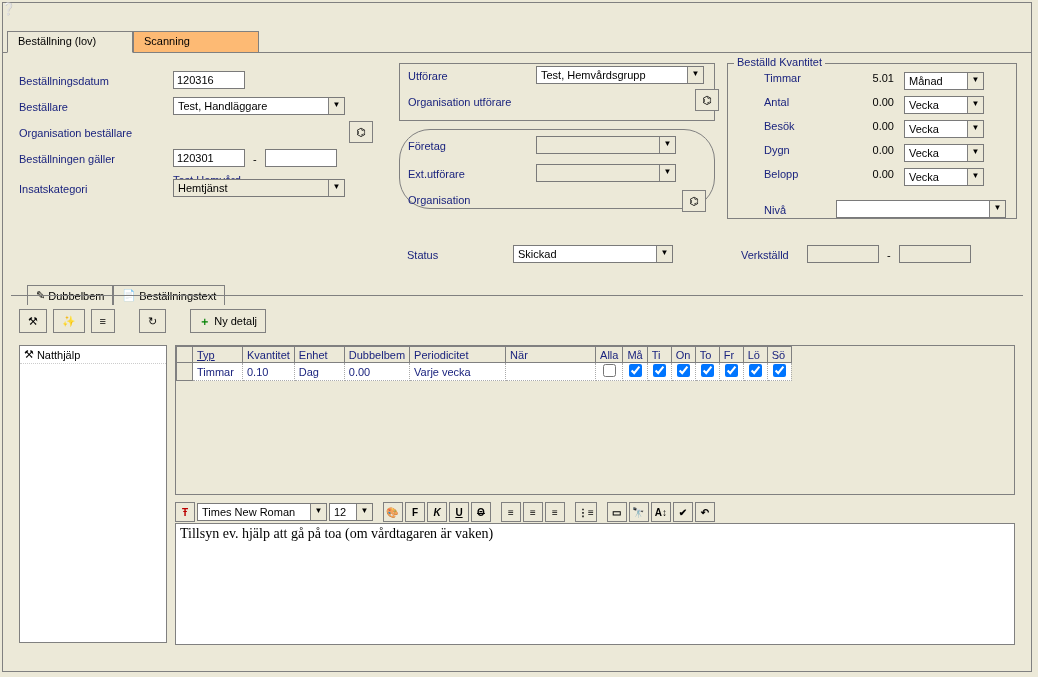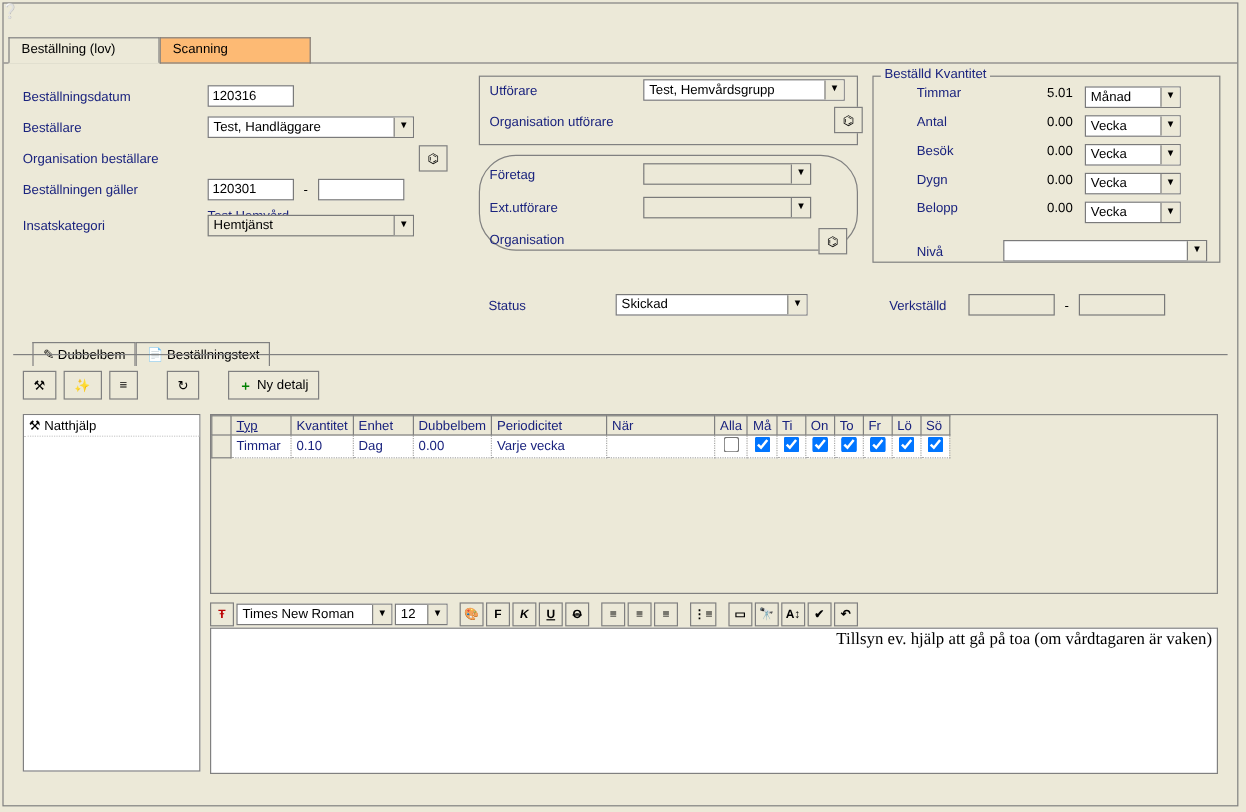--- a/index.html
+++ b/index.html
@@ -159,21 +159,20 @@
   .editor-area {
     position: absolute;
     left: 172px; top: 528px;
     width: 840px; height: 122px;
     border: 1px solid #808080;
     background: #fff;
     font-family: "Times New Roman", serif;
     font-size: 14px;
     padding: 2px 4px;
     overflow-y: scroll;
-    text-align: right;
   }
   .checkbox-cell { text-align: center; }
   input[type=checkbox] { margin: 0; }
 
   .dd-arrow {
     display: inline-block; width: 16px; height: 16px;
     background: #ece9d8;
     border-left: 1px solid #808080;
     text-align: center; line-height: 14px;
     font-size: 8px;

